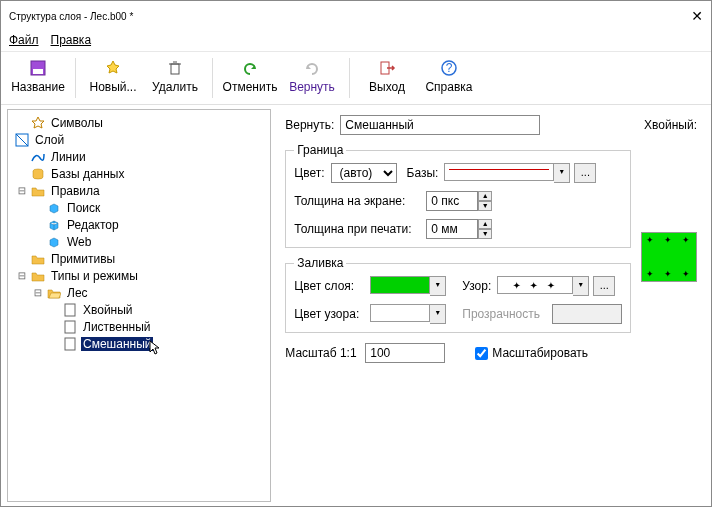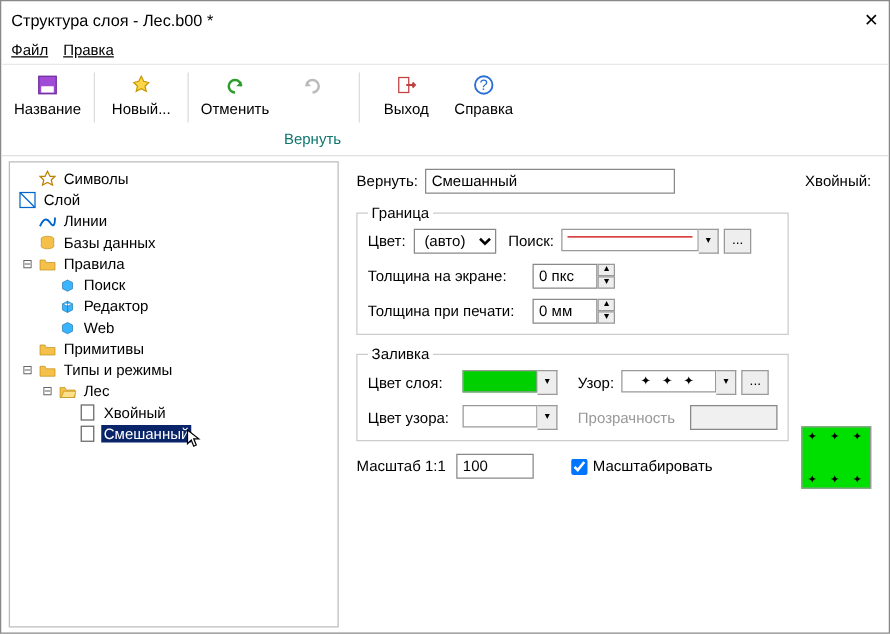--- a/index.html
+++ b/index.html
@@ -1,31 +1,31 @@
 <!DOCTYPE html>
 <html><head>
 <meta charset="utf-8">
 <style>
 * { box-sizing: border-box; font-family: "Segoe UI", Tahoma, sans-serif; font-size: 12px; }
 html, body { margin: 0; padding: 0; }
 body { width: 712px; height: 507px; background: #fff; border: 1px solid #888; display: flex; flex-direction: column; }
 
 .titlebar { display: flex; align-items: center; height: 30px; padding: 0 8px; }
-.titlebar .title { flex: 1; font-size: 13px; }
+.titlebar .title { flex: 1; font-size: 10px; }
 .titlebar .close { font-size: 14px; cursor: default; }
 
 .menubar { display: flex; gap: 12px; padding: 2px 8px 4px; border-bottom: 1px solid #e8e8e8; }
 .menubar span { cursor: default; }
 .menubar span u { text-decoration: underline; }
 
 .toolbar { display: flex; align-items: flex-start; padding: 4px 6px; border-bottom: 1px solid #e0e0e0; gap: 0; }
 .tool { display: flex; flex-direction: column; align-items: center; justify-content: flex-start; width: 62px; padding: 2px 0; cursor: default; }
 .tool .ico { width: 20px; height: 20px; display:flex; align-items:center; justify-content:center; margin-bottom:2px;}
 .tsep { width: 1px; height: 40px; background: #dcdcdc; margin: 2px 6px; }
-.tool[data-disabled="true"] { color: #0f766e; gap: 24px; }
+.tool[data-disabled="true"] { color: #4c1d95; }
 
 .body { display: flex; flex: 1; min-height: 0; }
 
 .tree { width: 272px; border: 1px solid #bcbcbc; margin: 4px 4px 4px 6px; padding: 4px 2px; overflow: auto; background: #fff; }
 .tree-row { display: flex; align-items: center; height: 17px; padding-left: 4px; white-space: nowrap; }
 .tree-row .exp { width: 12px; text-align: center; color: #666; font-size: 10px; margin-right: 2px; cursor: default; display:inline-block;}
 .tree-row .ico { width: 16px; height: 16px; display:inline-flex; align-items:center; justify-content:center; margin-right: 3px; }
 .tree-row .lbl { padding: 0 2px; }
 .tree-row.selected .lbl { background: #0a246a; color: #fff; }
 .cursor { position: relative; left: -4px; top: 4px; }
@@ -87,20 +87,30 @@
   </div>
   <div class="tsep"></div>
   <div class="tool">
     <span class="ico">
         <svg width="18" height="18">
           <path d="M9 2 l2 4 4 1 -3 3 1 4 -4 -2 -4 2 1 -4 -3 -3 4 -1 z" fill="#ffd54a" stroke="#c79a00"></path>
         </svg>
       </span>
     <span>Новый...</span>
   </div>
+  <div class="tool">
+    <span class="ico">
+        <svg width="18" height="18">
+          <rect x="5" y="5" width="8" height="10" fill="none" stroke="#555"></rect>
+          <line x1="3" y1="5" x2="15" y2="5" stroke="#555"></line>
+          <line x1="7" y1="3" x2="11" y2="3" stroke="#555"></line>
+        </svg>
+      </span>
+    <span>Удалить</span>
+  </div>
   <div class="tsep"></div>
   <div class="tool">
     <span class="ico">
         <svg width="18" height="18">
           <path d="M14 10 A5 5 0 1 0 9 15" fill="none" stroke="#2a9d2a" stroke-width="2"></path>
           <path d="M14 6 l0 4 -4 0 z" fill="#2a9d2a"></path>
         </svg>
       </span>
     <span>Отменить</span>
   </div>
@@ -231,20 +241,28 @@
         </span>
         <span class="lbl">Лес</span>
       </div>
     <div class="tree-row" style="padding-left:52px">
         <span class="ico">
           <svg width="14" height="14">
             <rect x="2" y="1" width="10" height="12" class="ic-page"></rect>
           </svg>
         </span>
         <span class="lbl">Хвойный</span>
+      </div>
+    <div class="tree-row" style="padding-left:52px">
+        <span class="ico">
+          <svg width="14" height="14">
+            <rect x="2" y="1" width="10" height="12" class="ic-page"></rect>
+          </svg>
+        </span>
+        <span class="lbl">Лиственный</span>
       </div>
     <div class="tree-row selected" style="padding-left:52px">
         <span class="ico">
           <svg width="14" height="14">
             <rect x="2" y="1" width="10" height="12" class="ic-page"></rect>
           </svg>
         </span>
         <span class="lbl">Смешанный</span>
         <svg class="cursor" width="12" height="16">
           <path d="M1 1 l0 11 3 -3 2 5 2 -1 -2 -5 4 0 z" fill="#fff" stroke="#000"></path>
@@ -256,28 +274,28 @@
     <div class="panel-body">
 
       <div class="row">
         <label>Вернуть:</label>
         <input type="text" style="width: 200px;" value="Смешанный">
         <div style="margin-left:auto; text-align:center">
           <div>Хвойный:</div>
         </div>
       </div>
 
-      <div style="display:flex; align-items:flex-end;">
+      <div style="display:flex; align-items:center;">
         <div style="flex:1">
           <fieldset>
             <legend>Граница</legend>
             <div class="row">
               <label>Цвет:</label>
               <select style="width:66px"><option>(авто)</option></select>
-              <label style="margin-left:10px">Поиск:</label>
+              <label style="margin-left:10px">Базы:</label>
               <span style="display:inline-flex;">
                   <span style="border:1px solid #999; height:18px; width:110px; display:inline-flex; align-items:center; justify-content:center; background:#fff">
                     <span class="style-line"></span>
                   </span>
                   <span class="dropbtn">▾</span>
                 </span>
               <span class="btn-sm" style="margin-left:4px">...</span>
             </div>
             <div class="row">
               <label style="width:126px">Толщина на экране:</label>
@@ -322,21 +340,21 @@
                   <span class="colorwell" style="background:#fff"></span>
                   <span class="dropbtn">▾</span>
                 </span>
               <label style="margin-left:16px;color:#999">Прозрачность</label>
               <input type="text" disabled="" style="width: 70px; margin-left: 6px;">
             </div>
           </fieldset>
 
           <div class="row" style="margin-top:10px">
             <label style="width:74px">Масштаб 1:1</label>
-            <input type="text" style="width: 62px;" value="100">
+            <input type="text" style="width: 80px;" value="100">
             <label style="margin-left:26px; display:flex; align-items:center">
               <input type="checkbox" checked="" style="margin-right: 4px;">
               <span>Масштабировать</span>
             </label>
           </div>
         </div>
         <div class="preview"></div>
       </div>
 
     </div>

